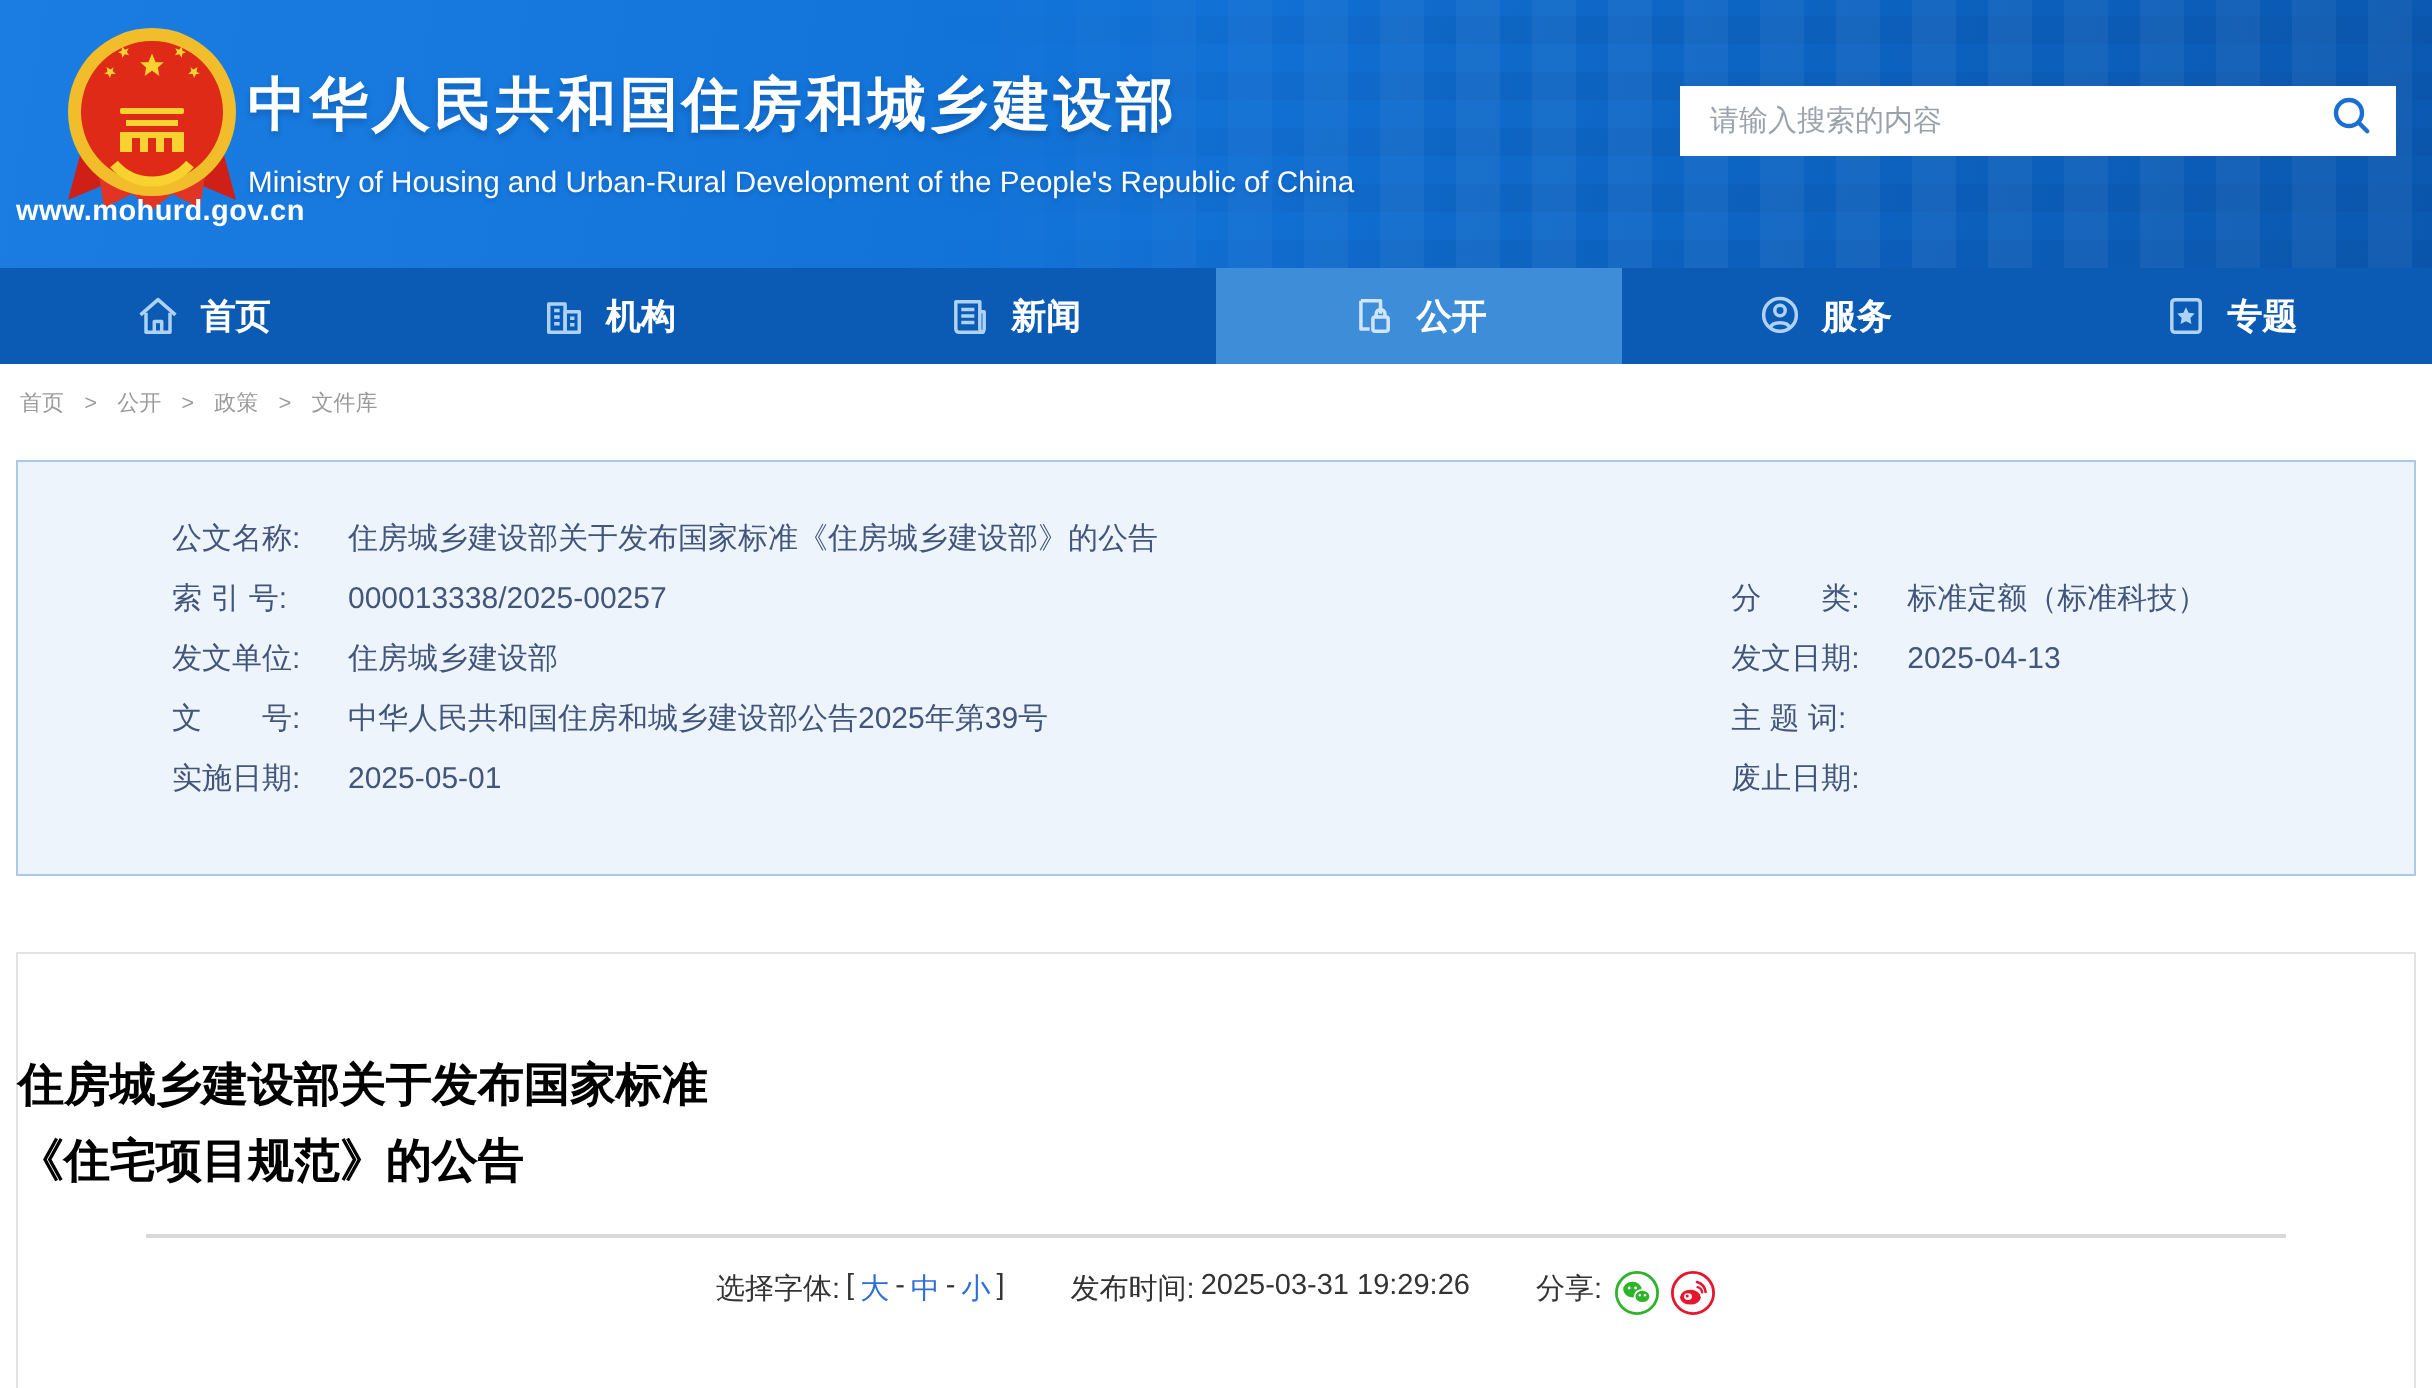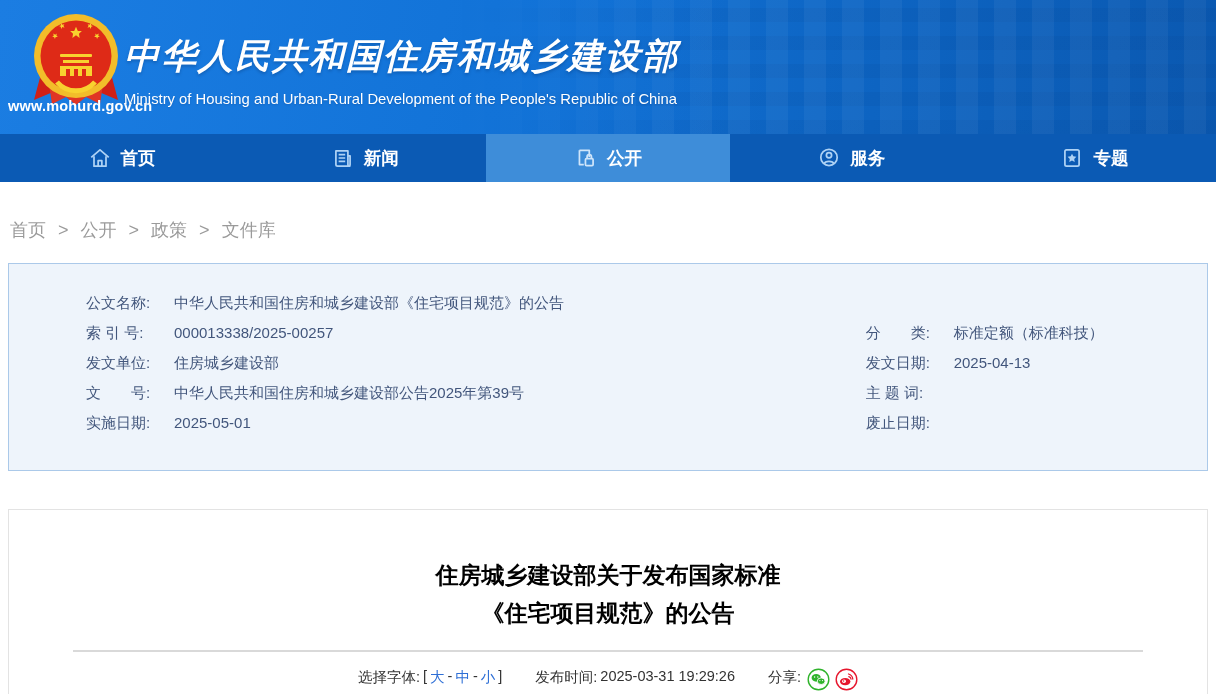--- a/index.html
+++ b/index.html
@@ -28,22 +28,22 @@
     position:absolute; right:0; top:0; width:62%; height:100%;
     background:linear-gradient(90deg,#1273d8 0%, rgba(18,115,216,0) 35%);
   }
   .emblem { position:absolute; left:30px; top:12px; }
   .site-url {
     position:absolute; left:8px; top:98px;
     color:#fff; font-weight:bold; font-size:14.5px; letter-spacing:.2px;
   }
   .titles { position:absolute; left:124px; top:33px; color:#fff; }
   .title-cn {
-    font-size:35px; font-weight:bold; letter-spacing:2px;
-    text-shadow:0 2px 3px rgba(0,30,80,.25); white-space:nowrap;font-style:italic;
+    font-size:29px; font-weight:bold; letter-spacing:2px;
+    text-shadow:0 2px 3px rgba(0,30,80,.25); white-space:nowrap;
   }
   .title-en { margin-top:11px; font-size:14.8px; white-space:nowrap; text-shadow:0 1px 2px rgba(0,30,80,.2); }
 
   .search {
     position:absolute; right:18px; top:43px; width:358px; height:35px;
     background:#fff; display:flex; align-items:center;
   }
   .search input {
     flex:1; border:none; outline:none; height:100%;
     padding:0 6px 0 15px; font-size:14.5px; color:#333;
@@ -55,39 +55,39 @@
   
   .navbar { height:48px; background:#0b5ab4; display:flex; }
   .nav-item {
     flex:1; display:flex; align-items:center; justify-content:center; gap:9px;
     color:#fff; font-size:17.5px; font-weight:bold; cursor:pointer; white-space:nowrap;
   }
   .nav-item.active { background:#3e8dd9; }
   .nav-item svg { display:block; }
 
   
-  .breadcrumb { padding:36px 0 0 10px; font-size:18px; color:#9a9a9a; }
+  .breadcrumb { padding:12px 0 0 10px; font-size:11px; color:#9a9a9a; }
   .breadcrumb .crumb { cursor:pointer; }
   .breadcrumb .sep { margin:0 7px; }
 
   
   .doc-info {
     margin:21px 8px 0; background:#eef4fb; border:1px solid #abc9e9;
     padding:24px 0 32px 0; font-size:15px; color:#42567c;
   }
   .doc-info .row { line-height:30px; padding-left:77px; white-space:nowrap; }
   .doc-info .lbl { font-weight:normal; display:inline-block; min-width:80px; margin-right:8px; white-space:pre; }
   .info-cols { display:flex; }
   .col-left { width:68.5%; }
   .col-right { flex:1; }
   .col-right .row { padding-left:36px; }
 
   
   .article-box { margin:38px 8px 0; background:#fff; border:1px solid #e3e3e3; height:400px; }
-  .article-title { margin:46px 0 0; text-align:center; font-size:23px; line-height:38px; color:#000; font-weight:bold; }
+  .article-title { margin:46px 0 0; text-align:left; font-size:23px; line-height:38px; color:#000; font-weight:bold; }
   .divider { margin:18px 64px 0; border-top:2px solid #d9d9d9; }
   .meta {
     margin-top:16px; display:flex; justify-content:center; 
     font-size:14.5px; color:#333;
   }
   .meta .blue-link { color:#2e6fd6; cursor:pointer; }
   .meta .seg { margin:0 3px; }
   .meta .group-gap { margin-left:30px; }
   .meta .share-icons { display:flex; align-items:center; gap:5px; margin-left:6px; }
   .meta .share-icons span { display:flex; cursor:pointer; }
@@ -127,32 +127,53 @@
       <path d="M27 70 a25 25 0 0 0 38 0" stroke="#f8d22f" stroke-width="5" fill="none"></path>
     </svg>
   </div>
   <div class="site-url">www.mohurd.gov.cn</div>
 
   <div class="titles">
     <div class="title-cn">中华人民共和国住房和城乡建设部</div>
     <div class="title-en">Ministry of Housing and Urban-Rural Development of the People's Republic of China</div>
   </div>
 
+  <div class="search">
+    <input type="text" placeholder="请输入搜索的内容" style="">
+    <div class="search-btn">
+      <span>
+        <svg width="22" height="22" viewBox="0 0 22 22">
+          <circle cx="9.5" cy="9.5" r="6.5" stroke="#1a6fd0" stroke-width="2.2" fill="none"></circle>
+          <line x1="14.4" y1="14.4" x2="18.6" y2="18.6" stroke="#1a6fd0" stroke-width="2.2" stroke-linecap="round"></line>
+        </svg>
+      </span>
+    </div>
+  </div>
 </div>
 
 <div class="navbar">
   <div class="nav-item">
     <span>
       <svg width="24" height="24" viewBox="0 0 22 22" fill="none" stroke="#aed2f5" stroke-width="1.6" stroke-linejoin="round">
         <path d="M3 10.5 L11 3.5 L19 10.5"></path>
         <path d="M5.5 9.5 V18.5 H16.5 V9.5"></path>
         <path d="M9.3 18.5 V13.5 h3.4 v5"></path>
       </svg>
     </span>
     <span>首页</span>
+  </div>
+  <div class="nav-item">
+    <span>
+      <svg width="24" height="24" viewBox="0 0 22 22" fill="none" stroke="#aed2f5" stroke-width="1.6" stroke-linejoin="round">
+        <rect x="4" y="5.5" width="7.5" height="13"></rect>
+        <rect x="11.5" y="9" width="6.5" height="9.5"></rect>
+        <path d="M6.5 8.5 h2.5 M6.5 11.5 h2.5 M6.5 14.5 h2.5 M13.8 12 h2 M13.8 15 h2"></path>
+      </svg>
+    </span>
+    <span>机构</span>
   </div>
   <div class="nav-item">
     <span>
       <svg width="24" height="24" viewBox="0 0 22 22" fill="none" stroke="#aed2f5" stroke-width="1.6" stroke-linejoin="round">
         <path d="M4.5 4.5 h11 v12.5 a1.5 1.5 0 0 0 1.5 1.5 H6 a1.5 1.5 0 0 1 -1.5 -1.5 Z"></path>
         <path d="M15.5 9 h2 v8 a1.5 1.5 0 0 1 -1.5 1.5"></path>
         <path d="M7 8 h6 M7 11 h6 M7 14 h6"></path>
       </svg>
     </span>
     <span>新闻</span>
@@ -194,21 +215,21 @@
   <span class="sep">&gt;</span>
   <span class="crumb">公开</span>
   <span class="sep">&gt;</span>
   <span class="crumb">政策</span>
   <span class="sep">&gt;</span>
   <span class="crumb">文件库</span>
 </div>
 
 <div class="doc-info">
   <div class="row">
-    <span class="lbl">公文名称:</span><span>中华人民共和国住房和城乡建设部《住宅项目规范》的公告</span>
+    <span class="lbl">公文名称:</span><span>住房城乡建设部关于发布国家标准《住房城乡建设部》的公告</span>
   </div>
   <div class="info-cols">
     <div class="col-left">
       <div class="row">
         <span class="lbl">索 引 号:</span><span>000013338/2025-00257</span>
       </div>
       <div class="row">
         <span class="lbl">发文单位:</span><span>住房城乡建设部</span>
       </div>
       <div class="row">

